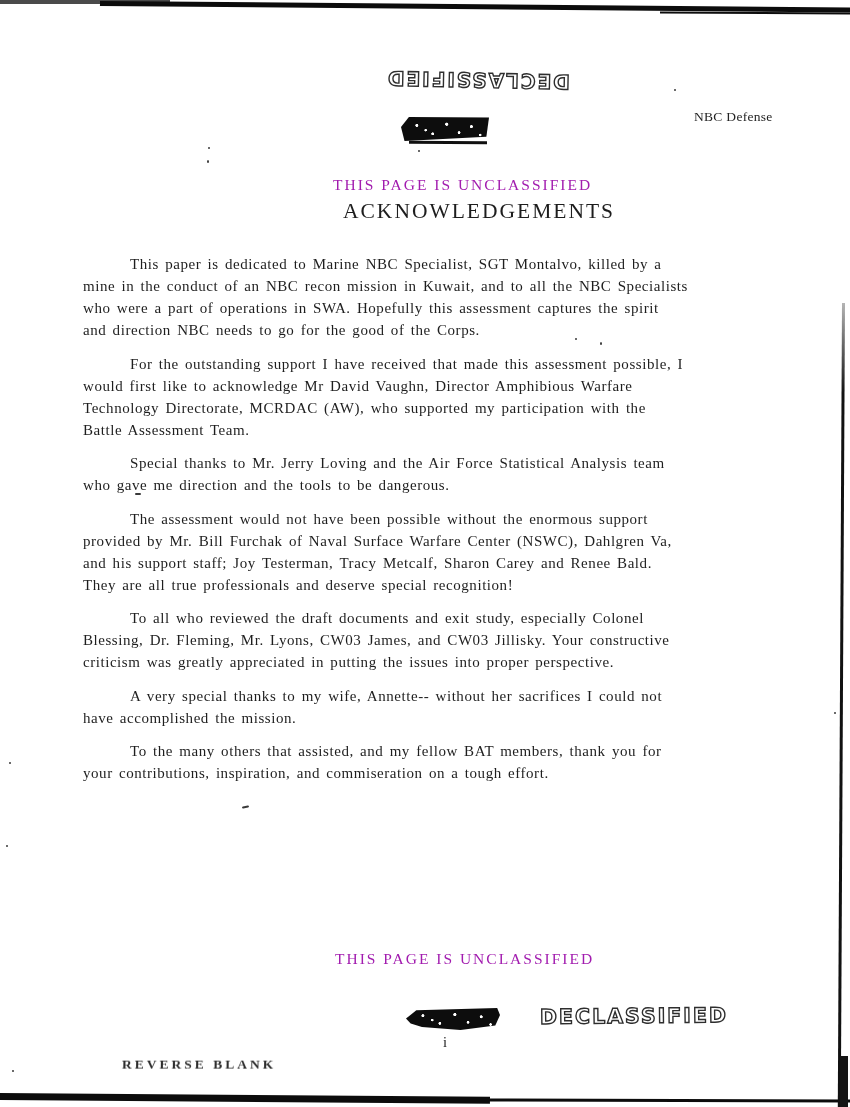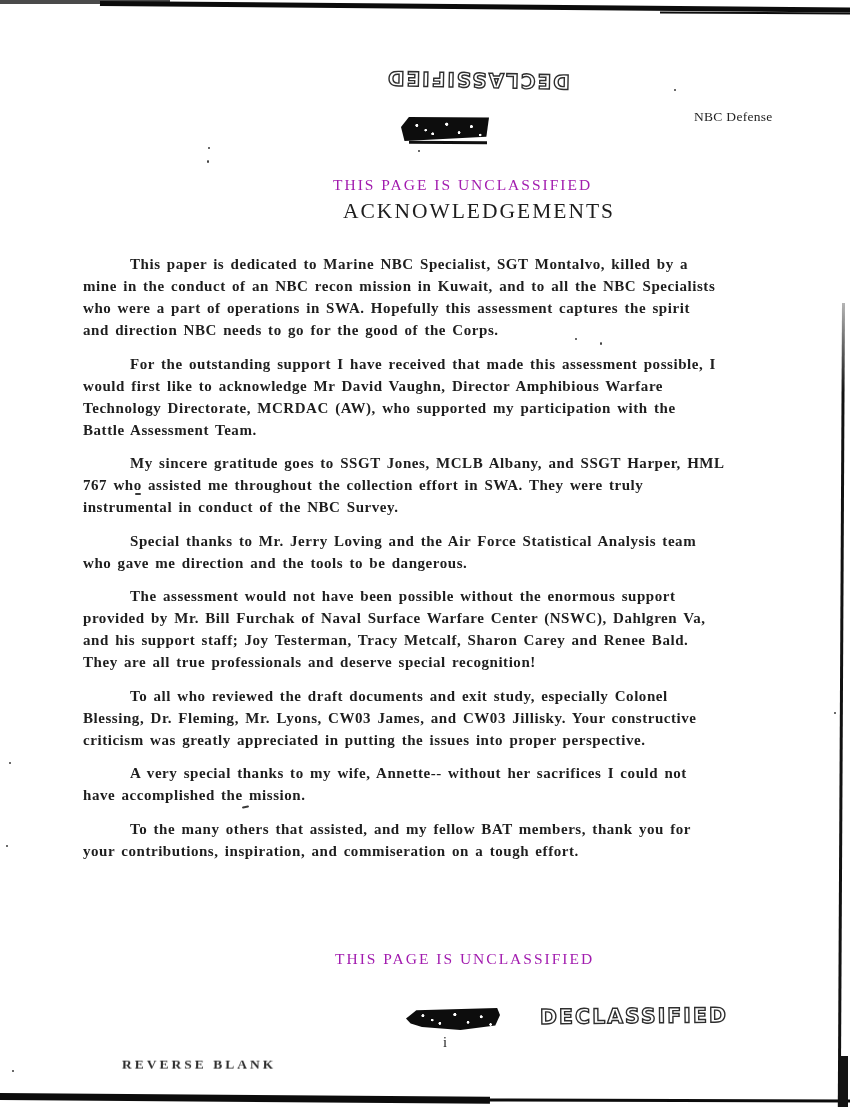--- a/index.html
+++ b/index.html
@@ -56,21 +56,21 @@
   .classification { position:absolute; font-size:15.5px; letter-spacing:2px; color:#a21caf; white-space:nowrap; }
   .classification-top    { left:333px; top:176px; }
   .classification-bottom { left:335px; top:950px; }
   .title { position:absolute; left:335px; top:191px; margin:8px; font-size:21.5px; font-weight:500;
            letter-spacing:2px; color:#1d1d1d; white-space:nowrap; }
 
   .body-text { position:absolute; left:83px; top:253px; width:748px; }
   .para {
     margin:0 0 11.5px 0; font-size:15px; line-height:22px;
     letter-spacing:0.55px; word-spacing:2px; color:#1e1e1e;
-    white-space:pre-line; text-indent:47px;font-weight:bold;
+    white-space:pre-line; text-indent:47px;
   }
 
   .page-number { position:absolute; left:443px; top:1034px; font-size:14.5px; color:#222; }
   .reverse-blank {
     position:absolute; left:122px; top:1057px; font-size:13.5px; font-weight:700;
     letter-spacing:3px; color:#2c2c2c; filter:blur(0.7px); transform:scaleY(0.92) skewX(-1deg);
     white-space:nowrap;
   }
 </style>
 </head>
@@ -96,23 +96,20 @@
 
   <div class="body-text">
     <p class="para">This paper is dedicated to Marine NBC Specialist, SGT Montalvo, killed by a
 mine in the conduct of an NBC recon mission in Kuwait, and to all the NBC Specialists
 who were a part of operations in SWA.  Hopefully this assessment captures the spirit
 and direction NBC needs to go for the good of the Corps.</p>
     <p class="para">For the outstanding support I have received that made this assessment possible, I
 would first like to acknowledge Mr David Vaughn, Director Amphibious Warfare
 Technology Directorate, MCRDAC (AW), who supported my participation with the
 Battle Assessment Team.</p>
-    <p class="para">My sincere gratitude goes to SSGT Jones, MCLB Albany, and SSGT Harper, HML
-767 who assisted me throughout the collection effort in SWA.  They were truly
-instrumental in conduct of the NBC Survey.</p>
     <p class="para">Special thanks to Mr. Jerry Loving and the Air Force Statistical Analysis team
 who gave me direction and the tools to be dangerous.</p>
     <p class="para">The assessment would not have been possible without the enormous support
 provided by Mr. Bill Furchak of Naval Surface Warfare Center (NSWC), Dahlgren Va,
 and his support staff; Joy Testerman, Tracy Metcalf, Sharon Carey and Renee Bald.
 They are all true professionals and deserve special recognition!</p>
     <p class="para">To all who reviewed the draft documents and exit study, especially Colonel
 Blessing, Dr. Fleming, Mr. Lyons, CW03 James, and CW03 Jillisky.  Your constructive
 criticism was greatly appreciated in putting the issues into proper perspective.</p>
     <p class="para">A very special thanks to my wife, Annette-- without her sacrifices I could not

